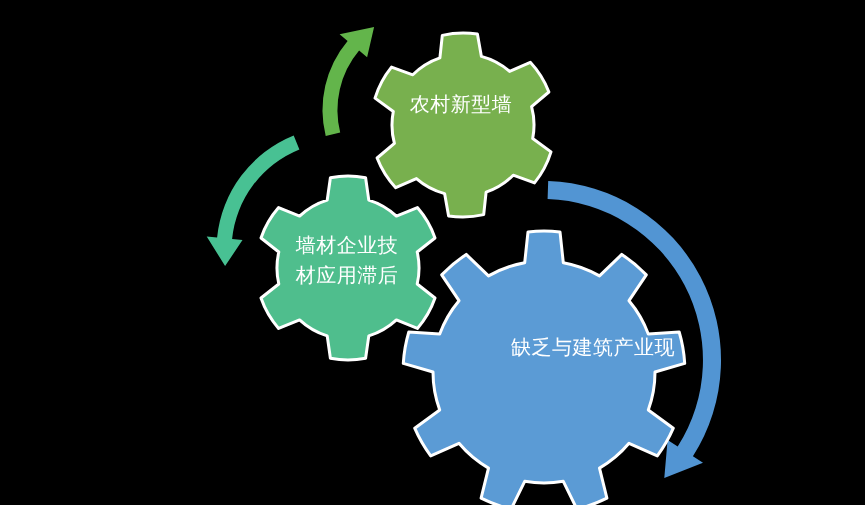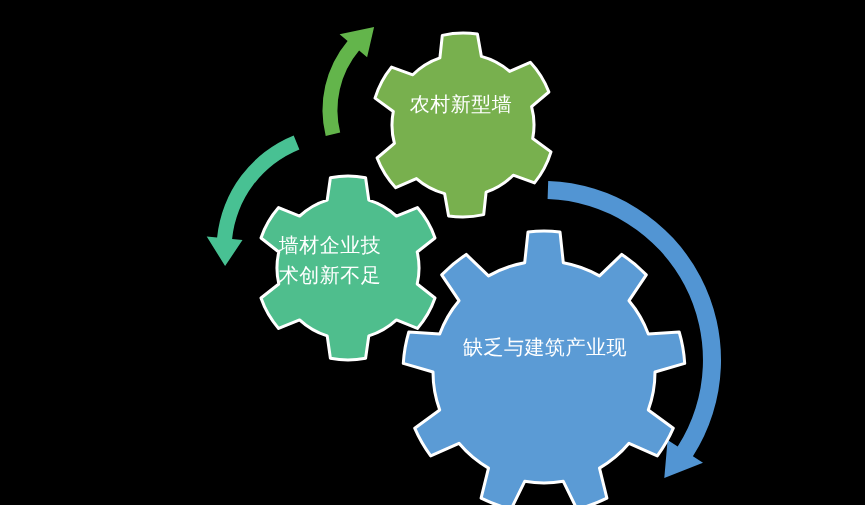--- a/index.html
+++ b/index.html
@@ -25,41 +25,41 @@
     position: absolute;
     text-align: center;
     color: #fff;
     font-size: 20px;
     line-height: 30px;
     font-weight: normal;
     letter-spacing: 0.5px;
     pointer-events: none;
   }
   #label-top    { left: 341px; top:  89px; width: 240px; }
-  #label-middle { left: 210px; top: 230px; width: 240px; }
-  #label-bottom { left: 415px; top: 332px; width: 260px; }
+  #label-middle { left: 227px; top: 230px; width: 240px; }
+  #label-bottom { left: 415px; top: 332px; width: 260px; text-align: right; }
 </style>
 </head>
 <body>
 
 <div id="canvas">
   <svg id="diagram-svg" width="865" height="505" viewBox="0 0 865 505">
       <path d="M325.7 136.0 A107.5 107.5 0 0 1 347.6 41.0 L339.6 34.2 L374.1 27.1 L367.1 57.3 L359.1 50.6 A92.5 92.5 0 0 0 340.2 132.4 Z" fill="#63B54B"></path>
       <path d="M293.7 135.5 A123.5 123.5 0 0 0 217.1 237.5 L206.7 236.4 L225.1 266.1 L242.5 240.0 L232.1 239.0 A108.5 108.5 0 0 1 299.4 149.4 Z" fill="#48C193"></path>
       <path d="M548.2 181.1 A179 179 0 0 1 692.9 456.3 L703.0 462.7 L664.3 478.1 L667.6 440.1 L677.7 446.6 A161 161 0 0 0 547.6 199.1 Z" fill="#5295D3"></path>
       <path d="M327.2 200.1 L330.4 177.7 A92 92 0 0 1 365.6 177.7 L368.8 200.1 A71 71 0 0 1 396.4 216.1 L396.4 216.1 L417.4 207.6 A92 92 0 0 1 435.0 238.0 L417.2 252.0 A71 71 0 0 1 417.2 284.0 L417.2 284.0 L435.0 298.0 A92 92 0 0 1 417.4 328.4 L396.4 319.9 A71 71 0 0 1 368.8 335.9 L368.8 335.9 L365.6 358.3 A92 92 0 0 1 330.4 358.3 L327.2 335.9 A71 71 0 0 1 299.6 319.9 L299.6 319.9 L278.6 328.4 A92 92 0 0 1 261.0 298.0 L278.8 284.0 A71 71 0 0 1 278.8 252.0 L278.8 252.0 L261.0 238.0 A92 92 0 0 1 278.6 207.6 L299.6 216.1 A71 71 0 0 1 327.2 200.1 Z" fill="#4FBE8D" stroke="#FFFFFF" stroke-width="3" stroke-linejoin="round"></path>
       <path d="M439.9 57.9 L442.3 35.4 A92 92 0 0 1 477.4 34.1 L481.4 56.4 A71 71 0 0 1 509.6 71.4 L509.6 71.4 L530.3 62.3 A92 92 0 0 1 548.9 92.0 L531.6 106.6 A71 71 0 0 1 532.7 138.5 L532.7 138.5 L551.0 151.9 A92 92 0 0 1 534.5 182.9 L513.2 175.2 A71 71 0 0 1 486.1 192.1 L486.1 192.1 L483.7 214.6 A92 92 0 0 1 448.6 215.9 L444.6 193.6 A71 71 0 0 1 416.4 178.6 L416.4 178.6 L395.7 187.7 A92 92 0 0 1 377.1 158.0 L394.4 143.4 A71 71 0 0 1 393.3 111.5 L393.3 111.5 L375.0 98.1 A92 92 0 0 1 391.5 67.1 L412.8 74.8 A71 71 0 0 1 439.9 57.9 Z" fill="#78B04E" stroke="#FFFFFF" stroke-width="3" stroke-linejoin="round"></path>
       <path d="M524.7 262.7 L528.0 231.9 A141 141 0 0 1 560.0 231.9 L563.3 262.7 A111 111 0 0 1 599.5 275.9 L599.5 275.9 L621.8 254.4 A141 141 0 0 1 646.3 274.9 L629.0 300.7 A111 111 0 0 1 648.3 334.0 L648.3 334.0 L679.2 332.0 A141 141 0 0 1 684.7 363.4 L655.0 372.0 A111 111 0 0 1 648.3 410.0 L648.3 410.0 L673.3 428.2 A141 141 0 0 1 657.3 455.9 L629.0 443.3 A111 111 0 0 1 599.5 468.1 L599.5 468.1 L606.9 498.2 A141 141 0 0 1 576.9 509.1 L563.3 481.3 A111 111 0 0 1 524.7 481.3 L524.7 481.3 L511.1 509.1 A141 141 0 0 1 481.1 498.2 L488.5 468.1 A111 111 0 0 1 459.0 443.3 L459.0 443.3 L430.7 455.9 A141 141 0 0 1 414.7 428.2 L439.7 410.0 A111 111 0 0 1 433.0 372.0 L433.0 372.0 L403.3 363.4 A141 141 0 0 1 408.8 332.0 L439.7 334.0 A111 111 0 0 1 459.0 300.7 L459.0 300.7 L441.7 274.9 A141 141 0 0 1 466.2 254.4 L488.5 275.9 A111 111 0 0 1 524.7 262.7 Z" fill="#5B9BD5" stroke="#FFFFFF" stroke-width="3" stroke-linejoin="round"></path>
     </svg>
 
   <div class="gear-label" id="label-top">
     <div>农村新型墙</div>
   </div>
 
   <div class="gear-label" id="label-middle">
     <div>墙材企业技</div>
-    <div>术创新不足</div>
+    <div>材应用滞后</div>
   </div>
 
   <div class="gear-label" id="label-bottom">
     <div>缺乏与建筑产业现</div>
   </div>
 </div>
 
 </body></html>

